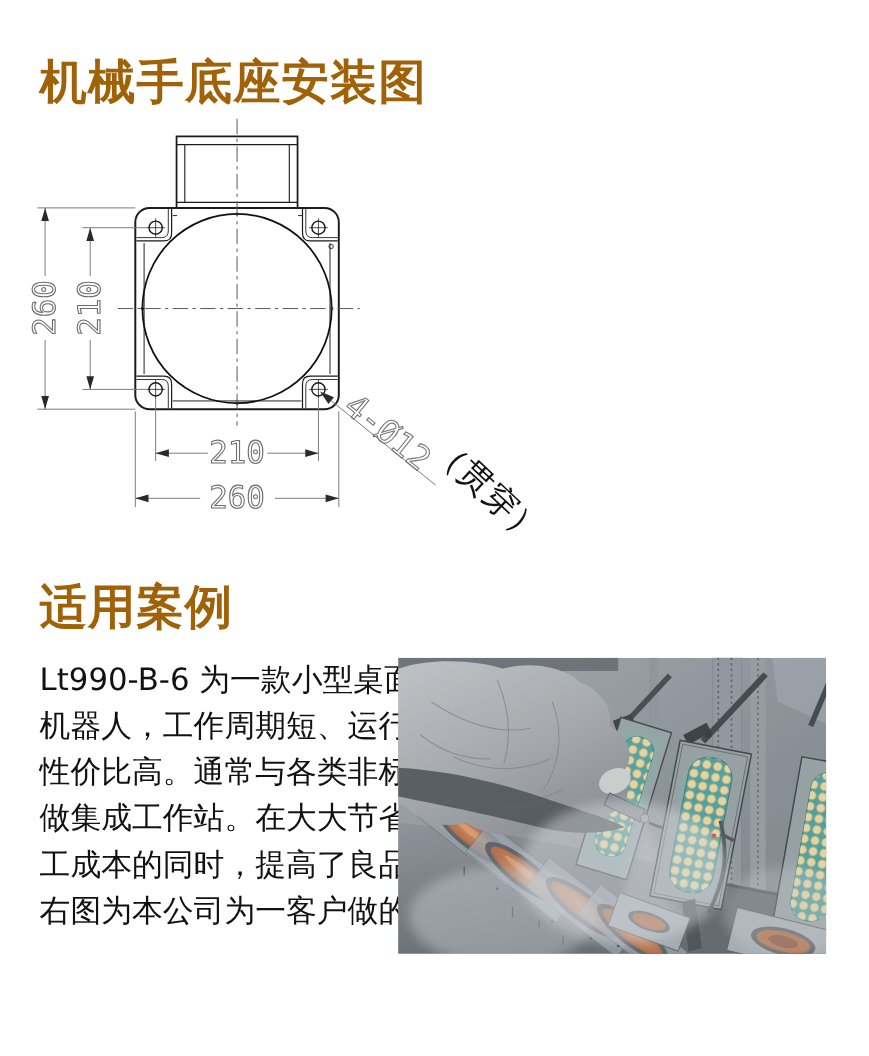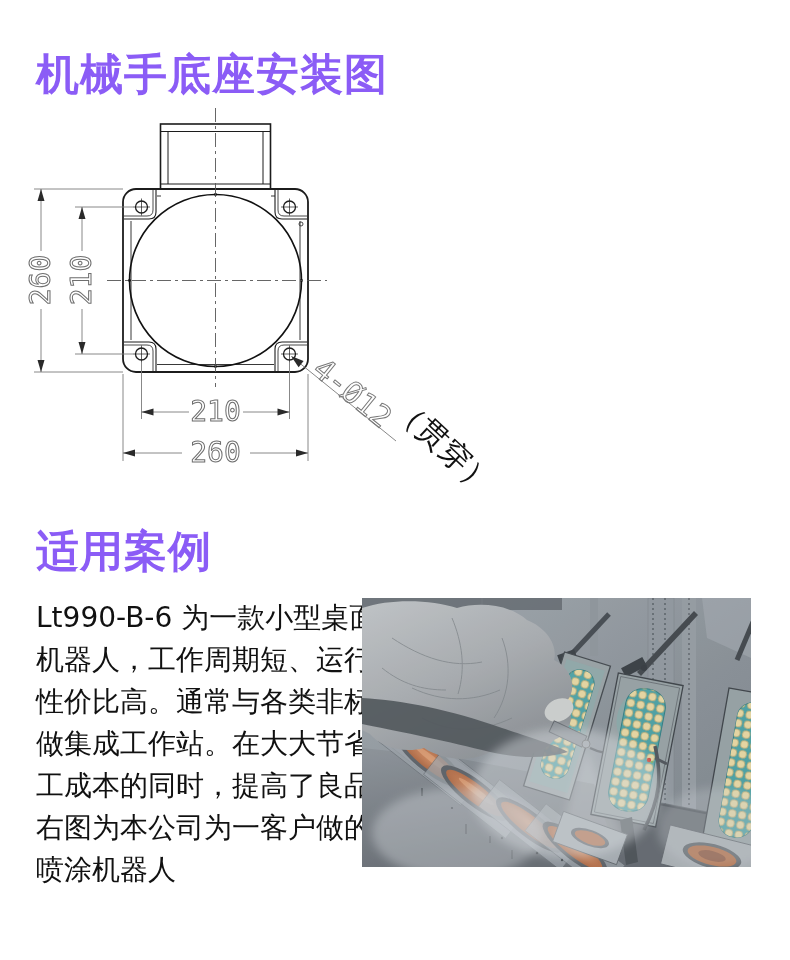--- a/index.html
+++ b/index.html
@@ -3,21 +3,21 @@
 <meta charset="utf-8">
 <style>
   html,body{margin:0;padding:0;}
   body{
     width:790px;height:960px;position:relative;background:#ffffff;
     font-family:"DejaVu Sans","Liberation Sans",sans-serif;
     overflow:hidden;
   }
   .sec-title{
     position:absolute;left:36px;margin:0;
-    font-size:43px;font-weight:700;color:#8b5cf6;
+    font-size:43px;font-weight:700;color:#a16207;
     letter-spacing:1px;white-space:nowrap;
   }
   #title-install{top:46px;}
   #title-case{top:511px;margin-top:12px;}
   #drawing-svg{position:absolute;left:0;top:0;}
   .case-text{
     position:absolute;left:36px;top:597px;width:330px;
     font-size:28px;line-height:42px;color:#111111;font-weight:500;
   }
   .case-text .tline{white-space:nowrap;height:42px;}
@@ -155,21 +155,20 @@
 
 <h1 class="sec-title" id="title-case">适用案例</h1>
 
 <div class="case-text">
   <div class="tline">Lt990-B-6 为一款小型桌面级别</div>
   <div class="tline">机器人，工作周期短、运行可靠、</div>
   <div class="tline">性价比高。通常与各类非标转台</div>
   <div class="tline">做集成工作站。在大大节省了人</div>
   <div class="tline">工成本的同时，提高了良品率。</div>
   <div class="tline">右图为本公司为一客户做的鞋底</div>
-  <div class="tline">喷涂机器人</div>
 </div>
 
 <svg id="photo-svg" width="389" height="269" viewBox="0 0 389 269" role="img">
   <defs>
     <linearGradient id="wallGrad" x1="0" y1="0" x2="1" y2="1">
       <stop offset="0" stop-color="#a2a8ae"></stop>
         <stop offset="0.6" stop-color="#868d93"></stop>
       <stop offset="1" stop-color="#7b8288"></stop>
     </linearGradient>
     <linearGradient id="robotGrad" x1="0" y1="0" x2="0.6" y2="1">

